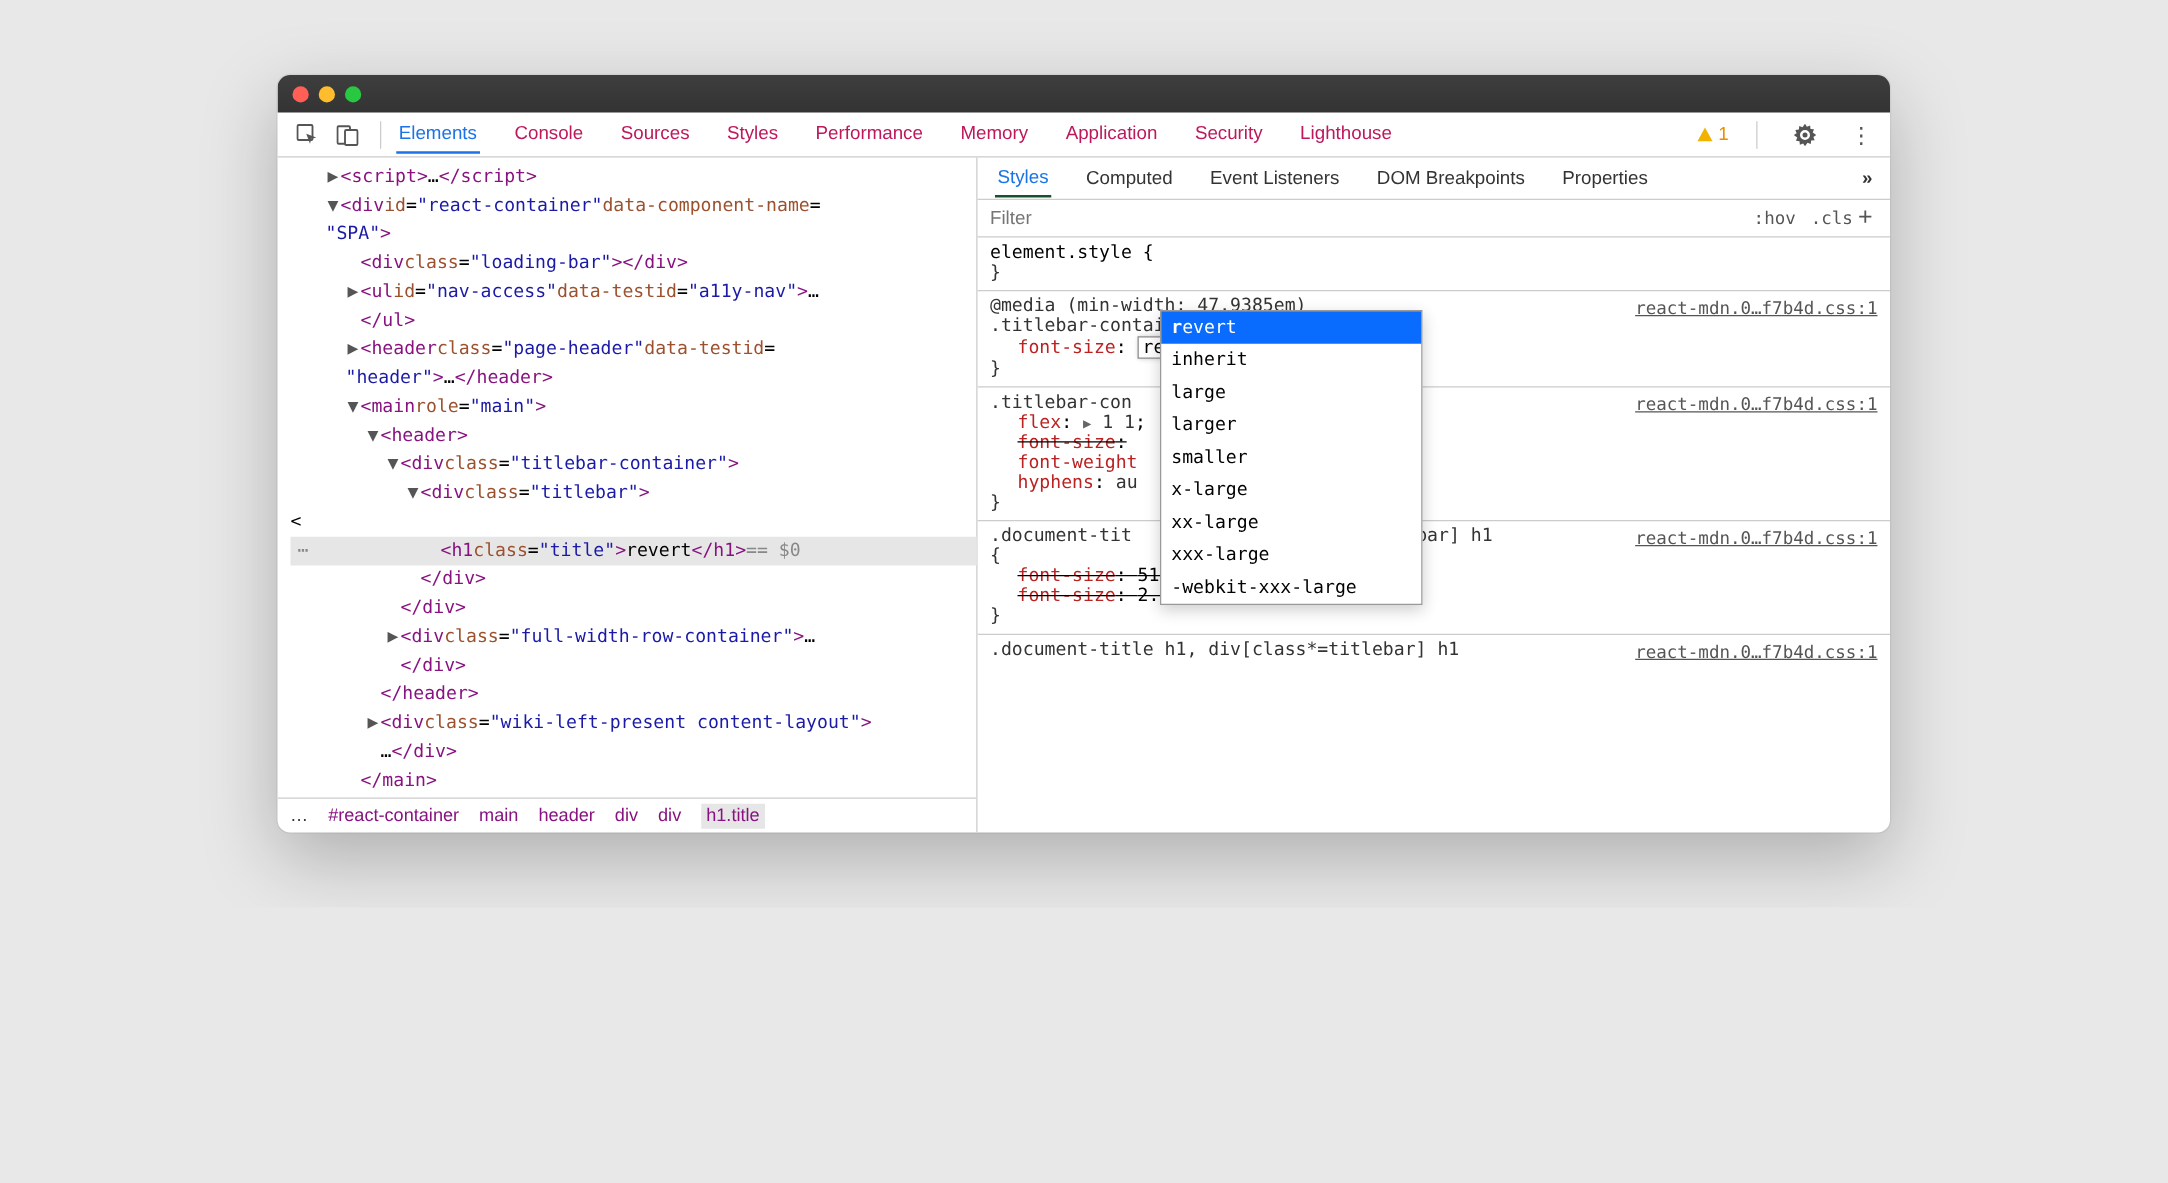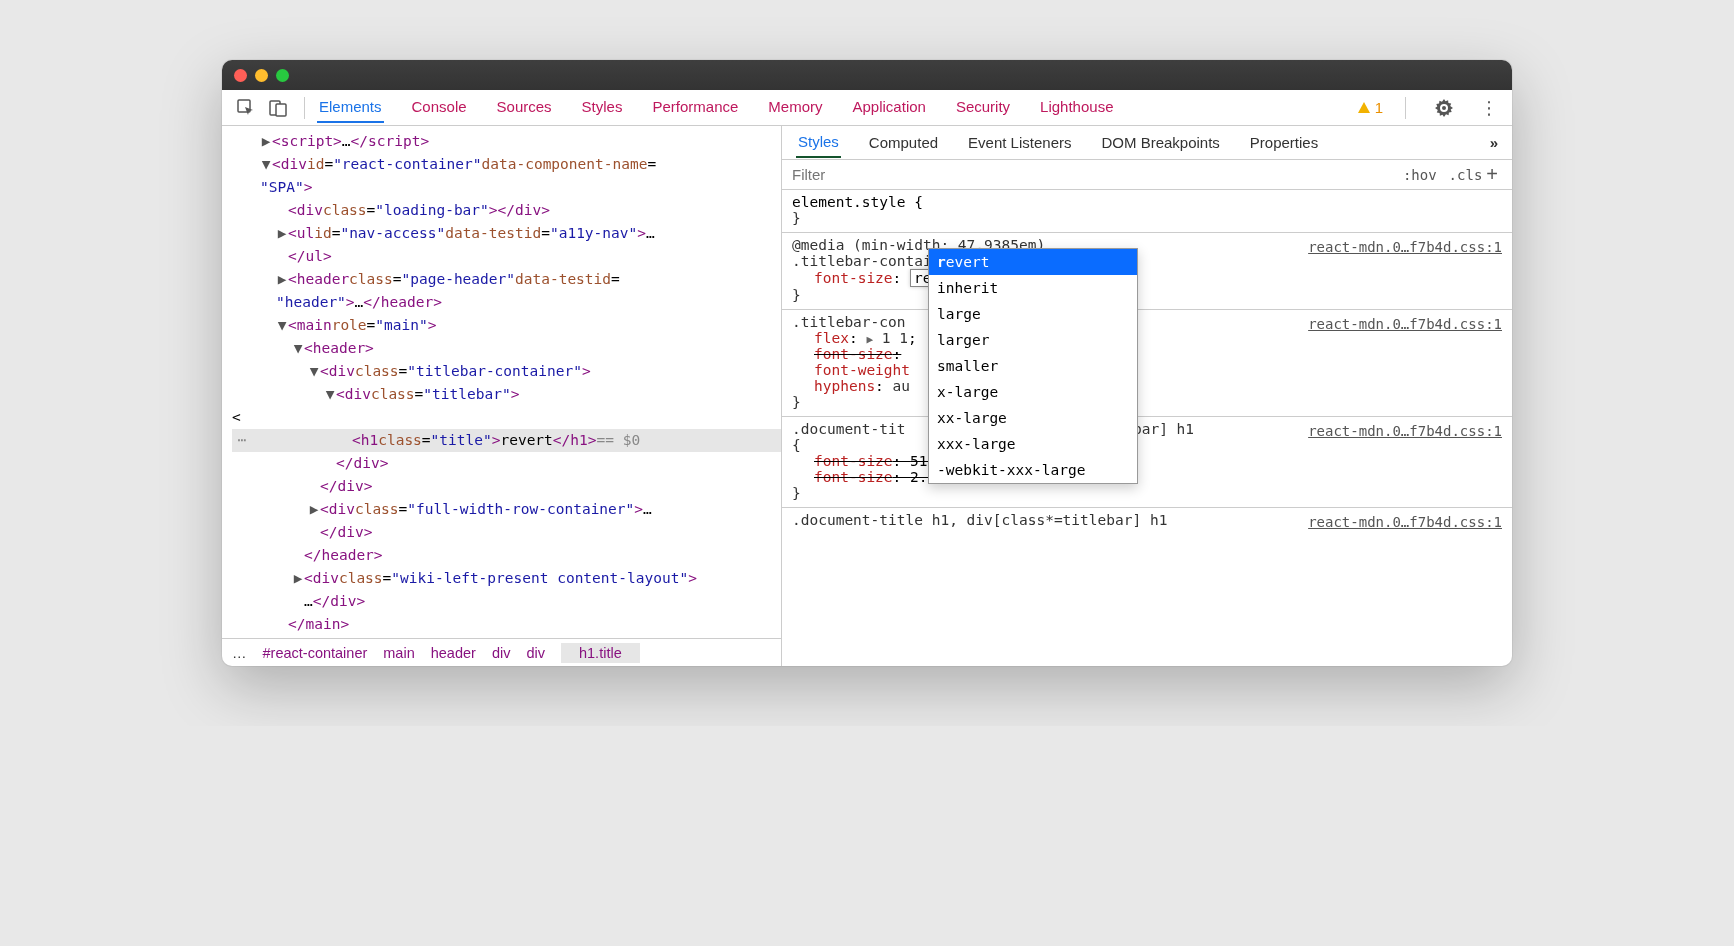--- a/index.html
+++ b/index.html
@@ -65,21 +65,21 @@
 .attr-v { color: #1a1aa6; }
 .comment { color: #888; }
 .row.sel { background: #e6e6e6; }
 .breadcrumb {
   height: 28px; border-top: 1px solid #ccc;
   display: flex; align-items: center; gap: 16px;
   padding: 0 10px; font-size: 14.5px;
   font-family: inherit;
 }
 .breadcrumb .bc { color: #881280; cursor: pointer; }
-.breadcrumb .bc.sel { background: #e6e6e6; padding: 2px 18px; }
+.breadcrumb .bc.sel { background: #e6e6e6; padding: 2px 4px; }
 .breadcrumb .dots { color: #333; }
 
 .subtabs {
   height: 34px; border-bottom: 1px solid #ccc;
   display: flex; align-items: center; gap: 26px; padding: 0 14px;
   font-size: 15px; color: #333;
 }
 .subtab { padding: 6px 2px; cursor: pointer; }
 .subtab.active { color: #1a73e8; border-bottom: 2px solid #14532d; }
 .subtabs .more { margin-left: auto; font-weight: bold; }

